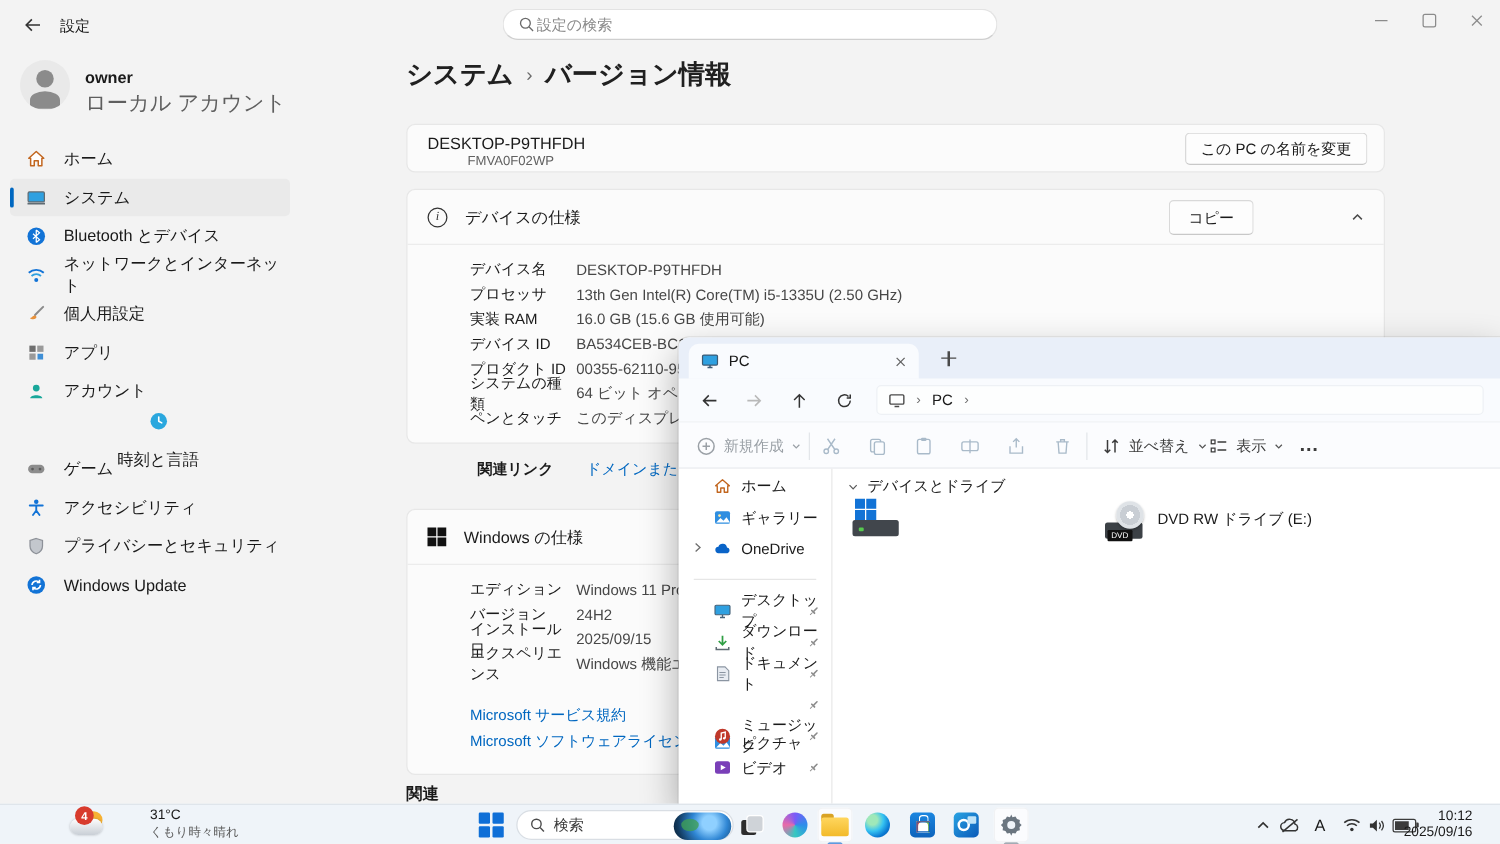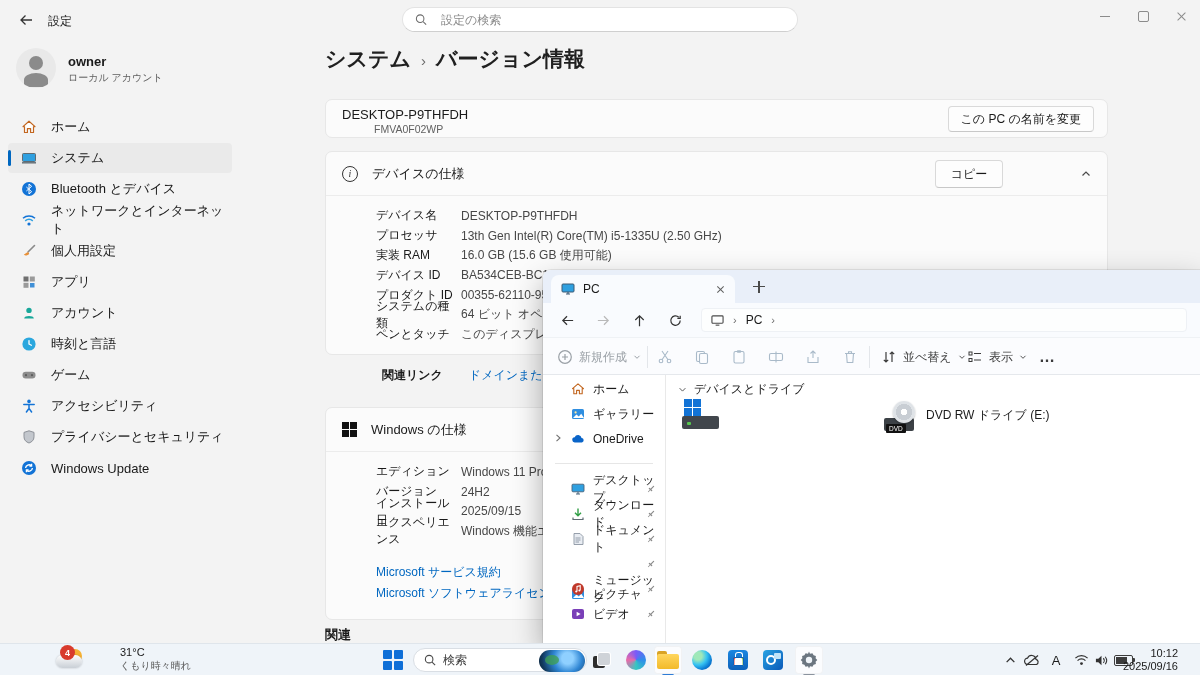--- a/index.html
+++ b/index.html
@@ -6,35 +6,35 @@
   body{width:1200px;height:675px;overflow:hidden;position:relative;
        font-family:"Liberation Sans","DejaVu Sans",sans-serif;
        background:#f3f3f3;color:#1a1a1a;-webkit-font-smoothing:antialiased;}
   .abs{position:absolute;}
   svg{display:block;}
 
   
   .settings-win{position:absolute;left:0;top:0;width:1200px;height:643px;background:#f3f3f3;}
   .ttl-back{left:14px;top:8px;width:24px;height:24px;display:flex;align-items:center;justify-content:center;border-radius:4px;}
   .ttl-title{left:48px;top:13px;font-size:12px;color:#1a1a1a;}
-  .set-search{left:402px;top:7px;width:396px;height:25px;background:#fff;border:1px solid #e3e3e3;border-bottom-color:#cfcfcf;border-radius:14px;display:flex;align-items:center;padding:0 12px;gap:12px;box-sizing:border-box;}
+  .set-search{left:402px;top:7px;width:396px;height:25px;background:#fff;border:1px solid #e3e3e3;border-bottom-color:#cfcfcf;border-radius:14px;display:flex;align-items:center;padding:0 12px;gap:0;box-sizing:border-box;}
   .set-search input{border:none;outline:none;background:transparent;font-size:12px;width:100%;font-family:inherit;color:#1a1a1a;}
   .set-search input::placeholder{color:#8a8a8a;}
   .winctl{top:0;width:38px;height:32px;display:flex;align-items:center;justify-content:center;}
   .glyph-min{width:10px;height:1px;background:#8b8b8b;}
   .glyph-max{width:9px;height:9px;border:1px solid #8b8b8b;border-radius:2px;}
   .glyph-close{position:relative;width:11px;height:11px;}
   .glyph-close:before,.glyph-close:after{content:"";position:absolute;left:5px;top:0;width:1px;height:11px;background:#8b8b8b;}
   .glyph-close:before{transform:rotate(45deg);} .glyph-close:after{transform:rotate(-45deg);}
 
   .avatar{left:16px;top:48px;width:40px;height:40px;border-radius:50%;background:#e9e9e9;overflow:hidden;}
   .avatar .head{position:absolute;left:13px;top:8px;width:14px;height:14px;border-radius:50%;background:#8b8b8b;}
   .avatar .body{position:absolute;left:8px;top:25px;width:24px;height:14px;border-radius:50% 50% 0 0;background:#8b8b8b;}
   .acc-name{left:68px;top:54px;font-size:13px;font-weight:700;}
-  .acc-type{left:68px;top:71px;font-size:10px;color:#5f5f5f;text-align:center;}
+  .acc-type{left:68px;top:71px;font-size:17px;color:#5f5f5f;text-align:center;}
 
   .snav{position:absolute;left:8px;width:224px;height:30px;border-radius:4px;display:flex;align-items:center;padding-left:13px;gap:14px;font-size:13px;color:#191919;box-sizing:border-box;}
   .snav.sel{background:#eaeaea;}
   .snav .pill{position:absolute;left:0;top:7px;width:3px;height:16px;border-radius:2px;background:#0067c0;}
   .i16{width:16px;height:16px;flex:0 0 16px;}
 
   .crumb{left:325px;top:45px;display:flex;align-items:center;gap:10px;}
   .crumb .c1,.crumb .c2{font-size:21px;font-weight:700;color:#202020;}
   .crumb .sep{font-size:15px;color:#6b6b6b;padding-top:2px;}
 
@@ -219,21 +219,21 @@
       </svg>
     <span>アプリ</span>
   </div>
   <div class="snav" style="top:298px;">
     <svg class="i16" viewBox="0 0 16 16">
         <circle cx="8" cy="5.4" r="2.7" fill="#18a79a"></circle>
         <path d="M3.2 13.5c0-3.2 9.6-3.2 9.6 0z" fill="#18a79a"></path>
       </svg>
     <span>アカウント</span>
   </div>
-  <div class="snav" style="top:329px;">
+  <div class="snav" style="top:329px;flex-direction:column;">
     <svg class="i16" viewBox="0 0 16 16">
         <circle cx="8" cy="8" r="6.6" fill="#2aa7de"></circle>
         <path d="M8 8V4.6M8 8l2.4 1.3" stroke="#fff" stroke-width="1.3" stroke-linecap="round"></path>
       </svg>
     <span>時刻と言語</span>
   </div>
   <div class="snav" style="top:360px;">
     <svg class="i16" viewBox="0 0 16 16">
         <rect x="1.5" y="4.8" width="13" height="6.8" rx="3.3" fill="#8d8d8d"></rect>
         <circle cx="5" cy="8.2" r="1.1" fill="#5c5c5c"></circle>

